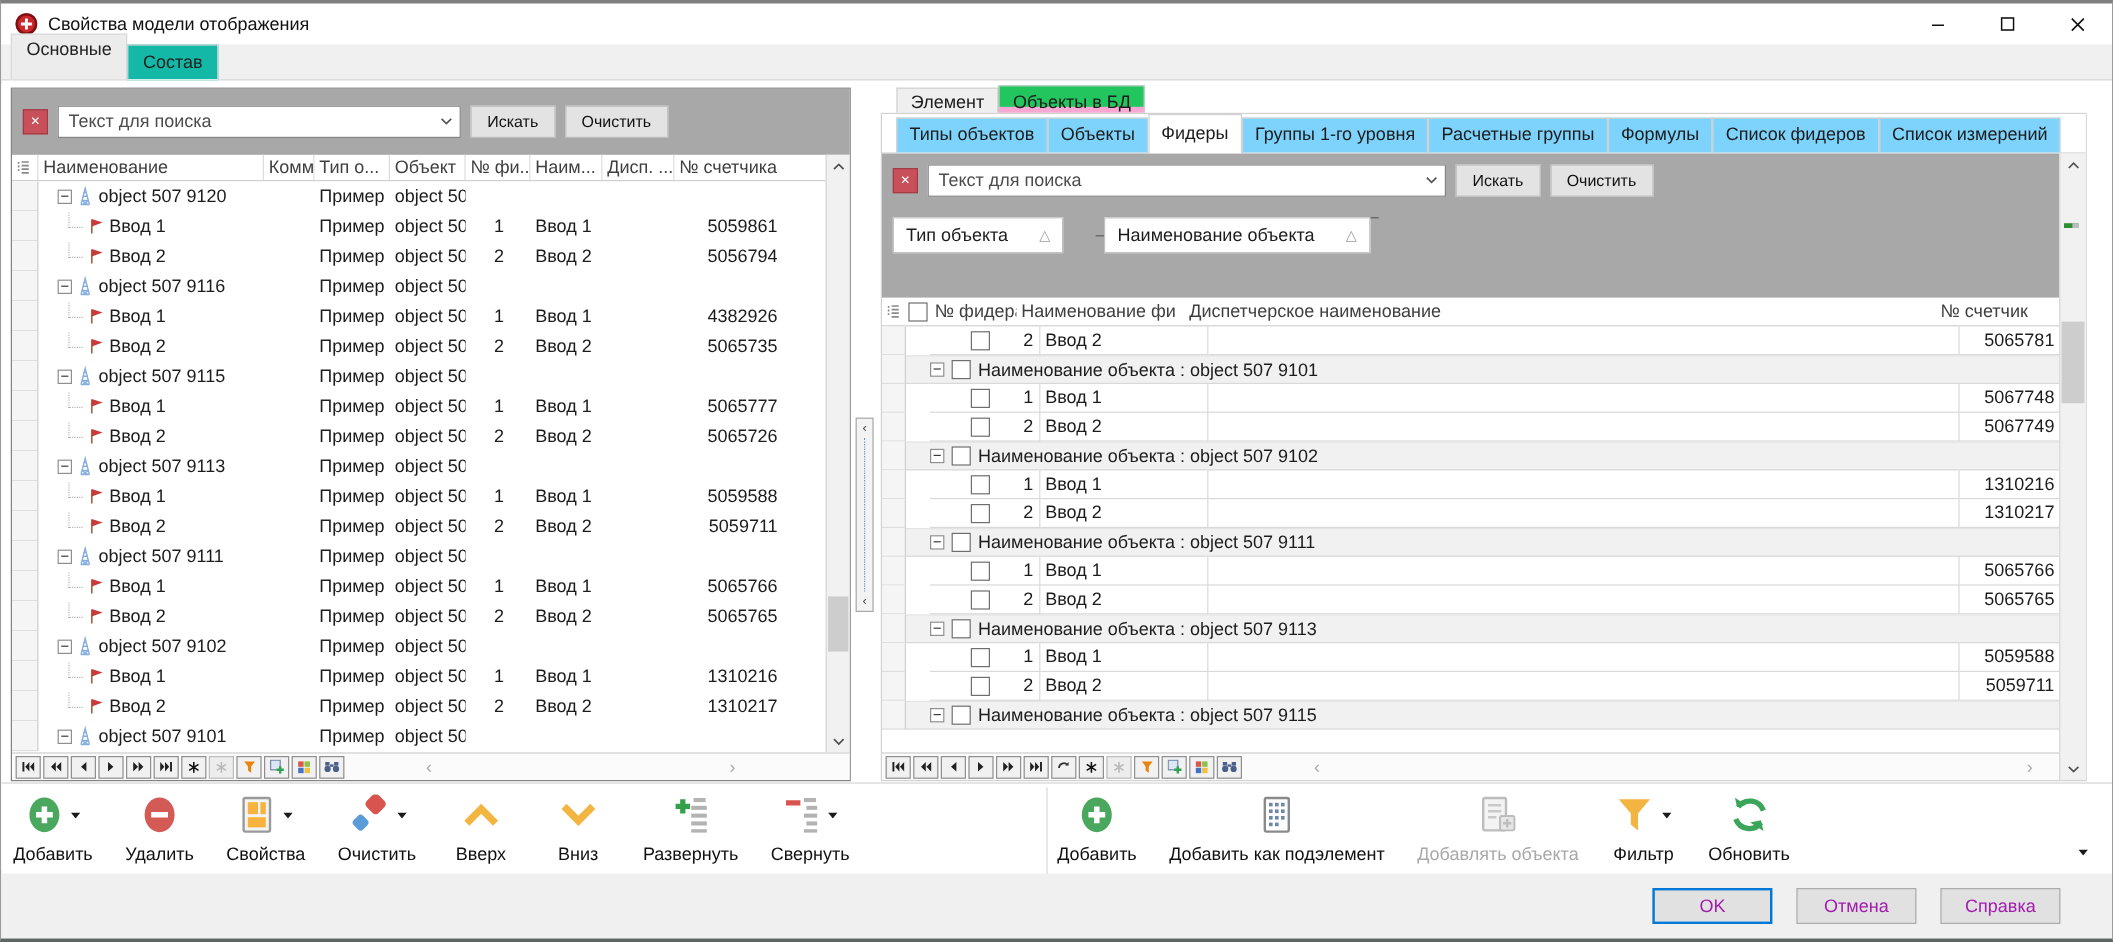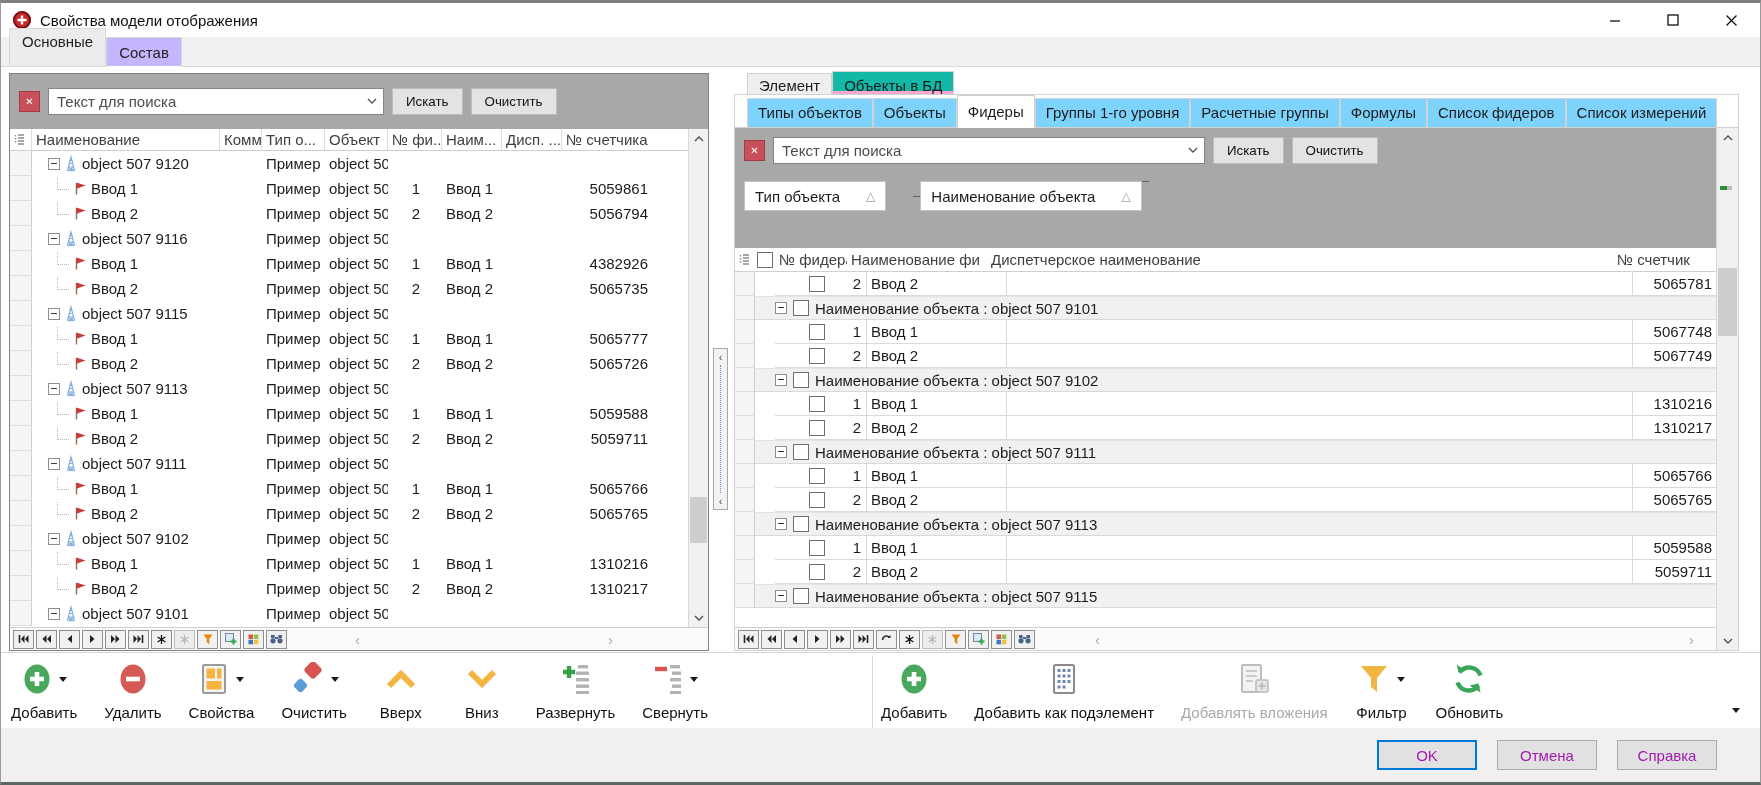--- a/index.html
+++ b/index.html
@@ -15,21 +15,21 @@
   
   .titlebar { height:34px; display:flex; align-items:center; background:#fff; padding-left:11px; }
   .titlebar .appicon { width:20px; height:20px; margin-right:8px; }
   .titlebar .title { font-size:15px; color:#111; }
   .wincontrols { margin-left:auto; display:flex; height:100%; }
   .winbtn { width:58px; height:100%; display:flex; align-items:center; justify-content:center; color:#111; }
 
   
   .maintabs { height:30px; background:#f0f0f0; display:flex; align-items:flex-end; padding-left:8px; border-bottom:1px solid #d9d9d9; }
   .maintab { padding:4px 12px 5px; border:1px solid #d9d9d9; border-bottom:none; background:#ececec; color:#222; height:38px; }
-  .maintab.active { background:#c4b5fd; height:30px; margin-bottom:-1px; border-bottom:1px solid #fff; padding-top:6px; }
+  .maintab.active { background:#14b8a6; height:30px; margin-bottom:-1px; border-bottom:1px solid #fff; padding-top:6px; }
 
   .content { position:absolute; top:67px; left:0; right:0; bottom:57px; background:#fff; }
 
   
   .band { background:#a8a8a8; }
   .combo { background:#fff; border:1px solid #848484; height:27px; display:flex; align-items:center; }
   .combo input { border:none; outline:none; flex:1; font:inherit; padding:0 8px; color:#333; background:transparent; }
   .combo input::placeholder { color:#4c4c4c; opacity:1; }
   .combo .chev { width:22px; color:#555; display:flex; justify-content:center; }
   .redx { width:21px; height:21px; background:#c8505a; border:1px solid #a13b44; color:#fff; font-size:10px; font-weight:bold;
@@ -72,21 +72,21 @@
   .gray-sq { position:absolute; right:0; width:5px; height:4px; background:#bdbdbd; }
 
   .navbar { height:23px; flex:none; border-top:1px solid #cfcfcf; background:#fbfbfb; display:flex; align-items:center; padding-left:3px; position:relative; }
   .navbtn { width:21px; height:19px; background:#f1f1f1; border:1px solid #8f8f8f; margin-right:2px; display:flex; align-items:center; justify-content:center; }
   .navbtn.disabled { border-color:#bdbdbd; background:#ededed; }
   .hs-arrow { position:absolute; top:0; bottom:0; display:flex; align-items:center; color:#a8a8a8; font-size:15px; }
 
   
   .rtabs { position:absolute; left:746px; top:0; display:flex; align-items:flex-end; height:25px; }
   .rtab { padding:3px 11px 4px; border:1px solid #d2d2d2; border-bottom:none; background:#efefef; height:22px; }
-  .rtab.active { background:#14b8a6; height:25px; margin-bottom:-1px; border-bottom:5px solid #f9a8d4; padding-top:5px; }
+  .rtab.active { background:#22c55e; height:25px; margin-bottom:-1px; border-bottom:7px solid #f9a8d4; padding-top:5px; }
   .rpanel { position:absolute; left:733px; top:24px; right:21px; height:557px; border:1px solid #d2d2d2; background:#fff; display:flex; flex-direction:column; }
   .subtabs { height:33px; flex:none; display:flex; align-items:flex-end; padding-left:12px; border-bottom:1px solid #d2d2d2; background:#fff; }
   .subtab { padding:5px 10px 6px; border:1px solid #d2d2d2; border-bottom:none; background:#7dd3fc; height:29px; white-space:nowrap; }
   .subtab.active { background:#fff; height:33px; margin-bottom:-1px; border-bottom:1px solid #fff; padding-top:7px; }
   .rbody { flex:1; display:flex; min-height:0; }
   .rcontent { flex:1; display:flex; flex-direction:column; min-width:0; }
   .rband { height:120px; flex:none; padding:9px 0 0 9px; }
   .rsearchrow { display:flex; align-items:center; gap:8px; }
   .rsearchrow .combo { width:432px; }
   .chiprow { margin-top:17px; display:flex; align-items:center; }
@@ -1370,21 +1370,21 @@
           <span>
             <svg width="34" height="34" viewBox="0 0 34 34" xmlns="http://www.w3.org/2000/svg">
               <rect x="5" y="3" width="19" height="27" rx="1.5" fill="#f3f3f3" stroke="#bdbdbd" stroke-width="2"></rect>
               <path d="M9 9h11M9 14h11M9 19h7" stroke="#c9c9c9" stroke-width="2"></path>
               <rect x="19" y="18" width="12" height="12" rx="1.5" fill="#e6e6e6" stroke="#bdbdbd" stroke-width="1.6"></rect>
               <path d="M25 20.5v7M21.5 24h7" stroke="#bdbdbd" stroke-width="2"></path>
             </svg>
           </span>
 
         </div>
-        <span class="lbl">Добавлять вложения</span>
+        <span class="lbl">Добавлять объекта</span>
       </div>
       <div class="act">
         <div class="iconrow">
           <span>
             <svg width="32" height="30" viewBox="0 0 32 30" xmlns="http://www.w3.org/2000/svg">
               <path d="M3 2h26l-10 12v14l-6-5v-9Z" fill="#f3b541"></path>
             </svg>
           </span>
           <span class="dd">
             <svg width="8" height="5" viewBox="0 0 8 5" xmlns="http://www.w3.org/2000/svg">

